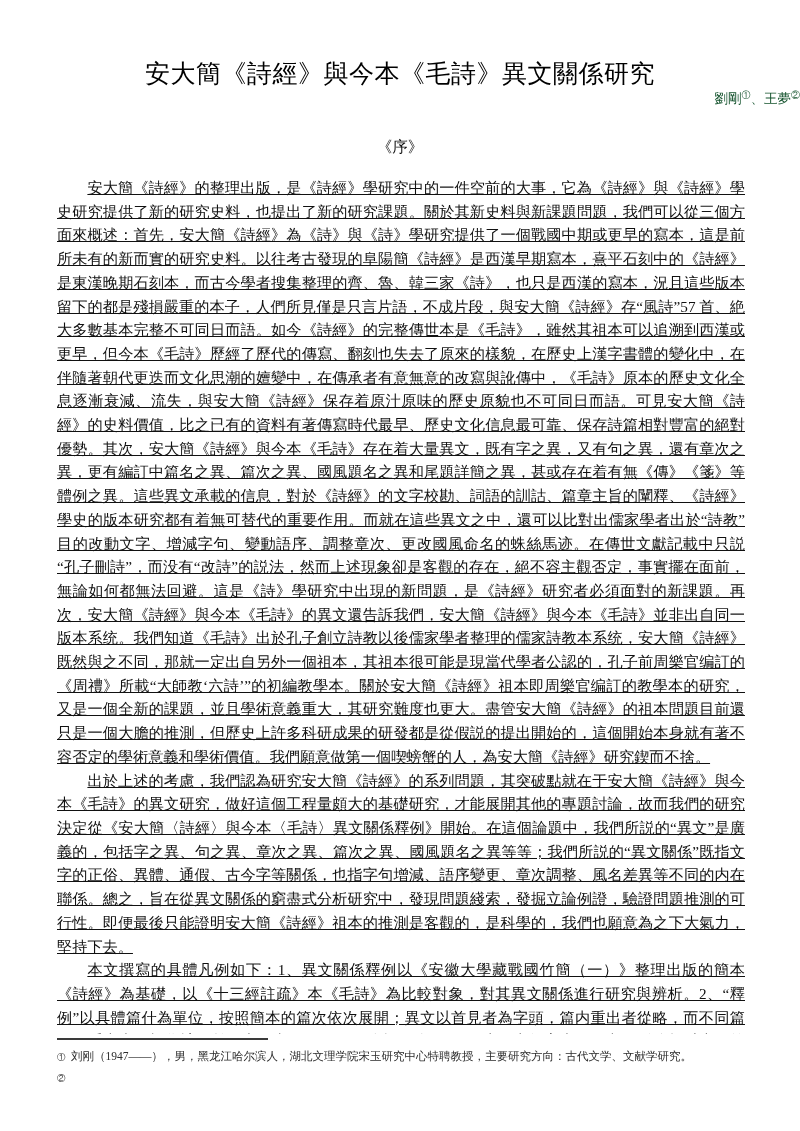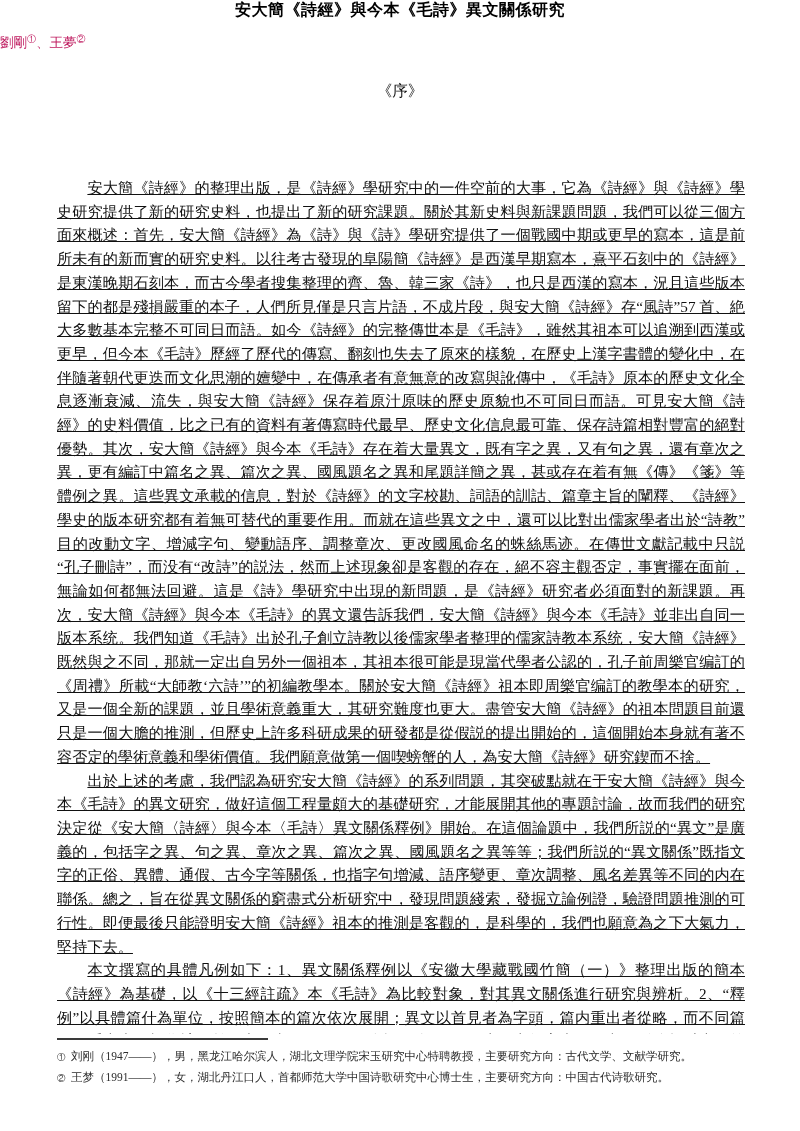--- a/index.html
+++ b/index.html
@@ -13,31 +13,31 @@
     height: 1131px;
     margin: 0 auto;
     background: #ffffff;
     color: #000000;
     font-family: "Liberation Serif", "DejaVu Serif", serif;
     box-sizing: border-box;
     overflow: hidden;
   }
   .doc-title {
     margin: 0;
+    padding-top: 57px;
     text-align: center;
-    font-size: 16px;
-    font-weight: bold;
+    font-size: 25px;
+    font-weight: normal;
     letter-spacing: 0.5px;
     color: #000000;
   }
   .authors-line {
-    margin-top: 13px;
-    text-align: left;
+    text-align: right;
     font-size: 13.5px;
-    color: #be185d;
+    color: #14532d;
   }
   .authors-line sup {
     font-size: 9px;
     vertical-align: super;
     line-height: 0;
   }
   .section-heading {
     margin: 0;
     margin-top: 29px;
     text-align: center;
@@ -108,17 +108,17 @@
     <p>出於上述的考慮，我們認為研究安大簡《詩經》的系列問題，其突破點就在于安大簡《詩經》與今本《毛詩》的異文研究，做好這個工程量頗大的基礎研究，才能展開其他的專題討論，故而我們的研究決定從《安大簡〈詩經〉與今本〈毛詩〉異文關係釋例》開始。在這個論題中，我們所説的“異文”是廣義的，包括字之異、句之異、章次之異、篇次之異、國風題名之異等等；我們所説的“異文關係”既指文字的正俗、異體、通假、古今字等關係，也指字句增減、語序變更、章次調整、風名差異等不同的内在聯係。總之，旨在從異文關係的窮盡式分析研究中，發現問題綫索，發掘立論例證，驗證問題推測的可行性。即便最後只能證明安大簡《詩經》祖本的推測是客觀的，是科學的，我們也願意為之下大氣力，堅持下去。</p>
     <p>本文撰寫的具體凡例如下：1、異文關係釋例以《安徽大學藏戰國竹簡（一）》整理出版的簡本《詩經》為基礎，以《十三經註疏》本《毛詩》為比較對象，對其異文關係進行研究與辨析。2、“釋例”以具體篇什為單位，按照簡本的篇次依次展開；異文以首見者為字頭，篇内重出者從略，而不同篇什的重出者仍視為該篇首見之異文而不略，但分析從簡。3、因先秦尚無字書，異文關係分析以古代第一部字書漢代的《說文解字》為判斷依據，以《爾雅》《廣雅》《玉篇》等先唐字典辭書為主要參考。我們這樣做，主要是因為漢許慎的《說文解字》以小篆為分析對象，以字本義研究指歸，將研究的宗旨確定為先秦古文字的結構分析與字本義的探源。4、判定異文主要依據黄德寬、徐在國主編的《安</p>
   </div>
 
   <div class="footnotes">
     <div class="fn-rule"></div>
     <div class="footnote">
       <sup>①</sup><span>刘刚（1947——），男，黑龙江哈尔滨人，湖北文理学院宋玉研究中心特聘教授，主要研究方向：古代文学、文献学研究。</span>
     </div>
     <div class="footnote">
-      <sup>②</sup><span>王梦（1991——），女，湖北丹江口人，首都师范大学中国诗歌研究中心博士生，主要研究方向：中国古代诗歌研究。</span>
+      <sup>②</sup>
     </div>
   </div>
 
 </div>
 
 </body></html>

